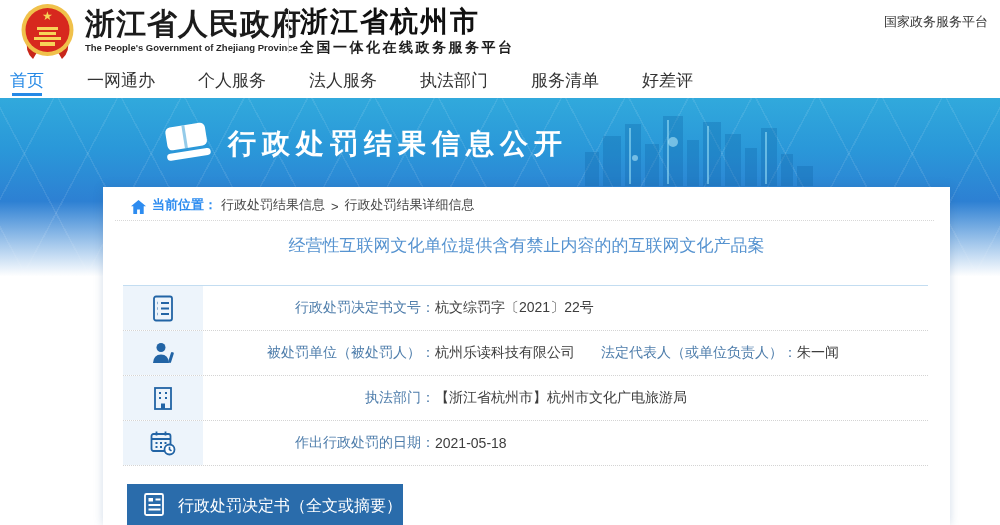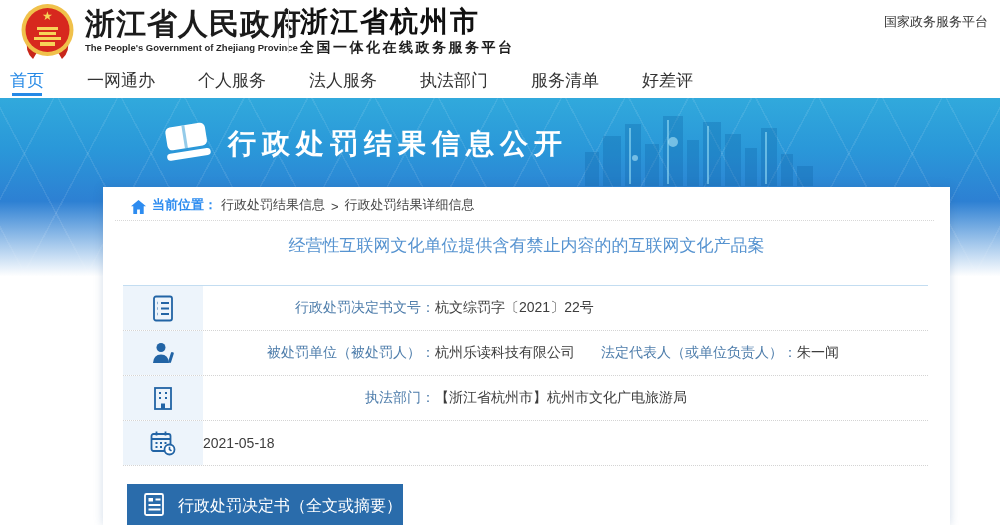--- a/index.html
+++ b/index.html
@@ -217,20 +217,21 @@
           <div class="t-icon">
             <svg width="26" height="26" viewBox="0 0 26 26" fill="none" stroke="#2264a5" stroke-width="1.8">
               <rect x="1.5" y="4" width="19" height="17" rx="2"></rect>
               <path d="M1.5 9 h19 M6.5 1.5 v4 M15.5 1.5 v4"></path>
               <path d="M5.5 13 h2 M10 13 h2 M14.5 13 h2 M5.5 17 h2 M10 17 h2" stroke-width="2"></path>
               <circle cx="19.5" cy="19.5" r="5" fill="#ffffff"></circle>
               <path d="M19.5 16.8 v2.7 l2 1.3" stroke-width="1.6"></path>
             </svg>
           </div>
           <div class="t-text">
+            <span class="t-label">作出行政处罚的日期：</span>
             <span class="t-value">2021-05-18</span>
           </div>
         </div>
 
       </div>
 
       <button class="action-btn">
         <span>
           <svg width="23" height="25" viewBox="0 0 23 25" fill="none" stroke="#ffffff" stroke-width="1.8">
             <rect x="2" y="2" width="18" height="21" rx="1.5"></rect>

